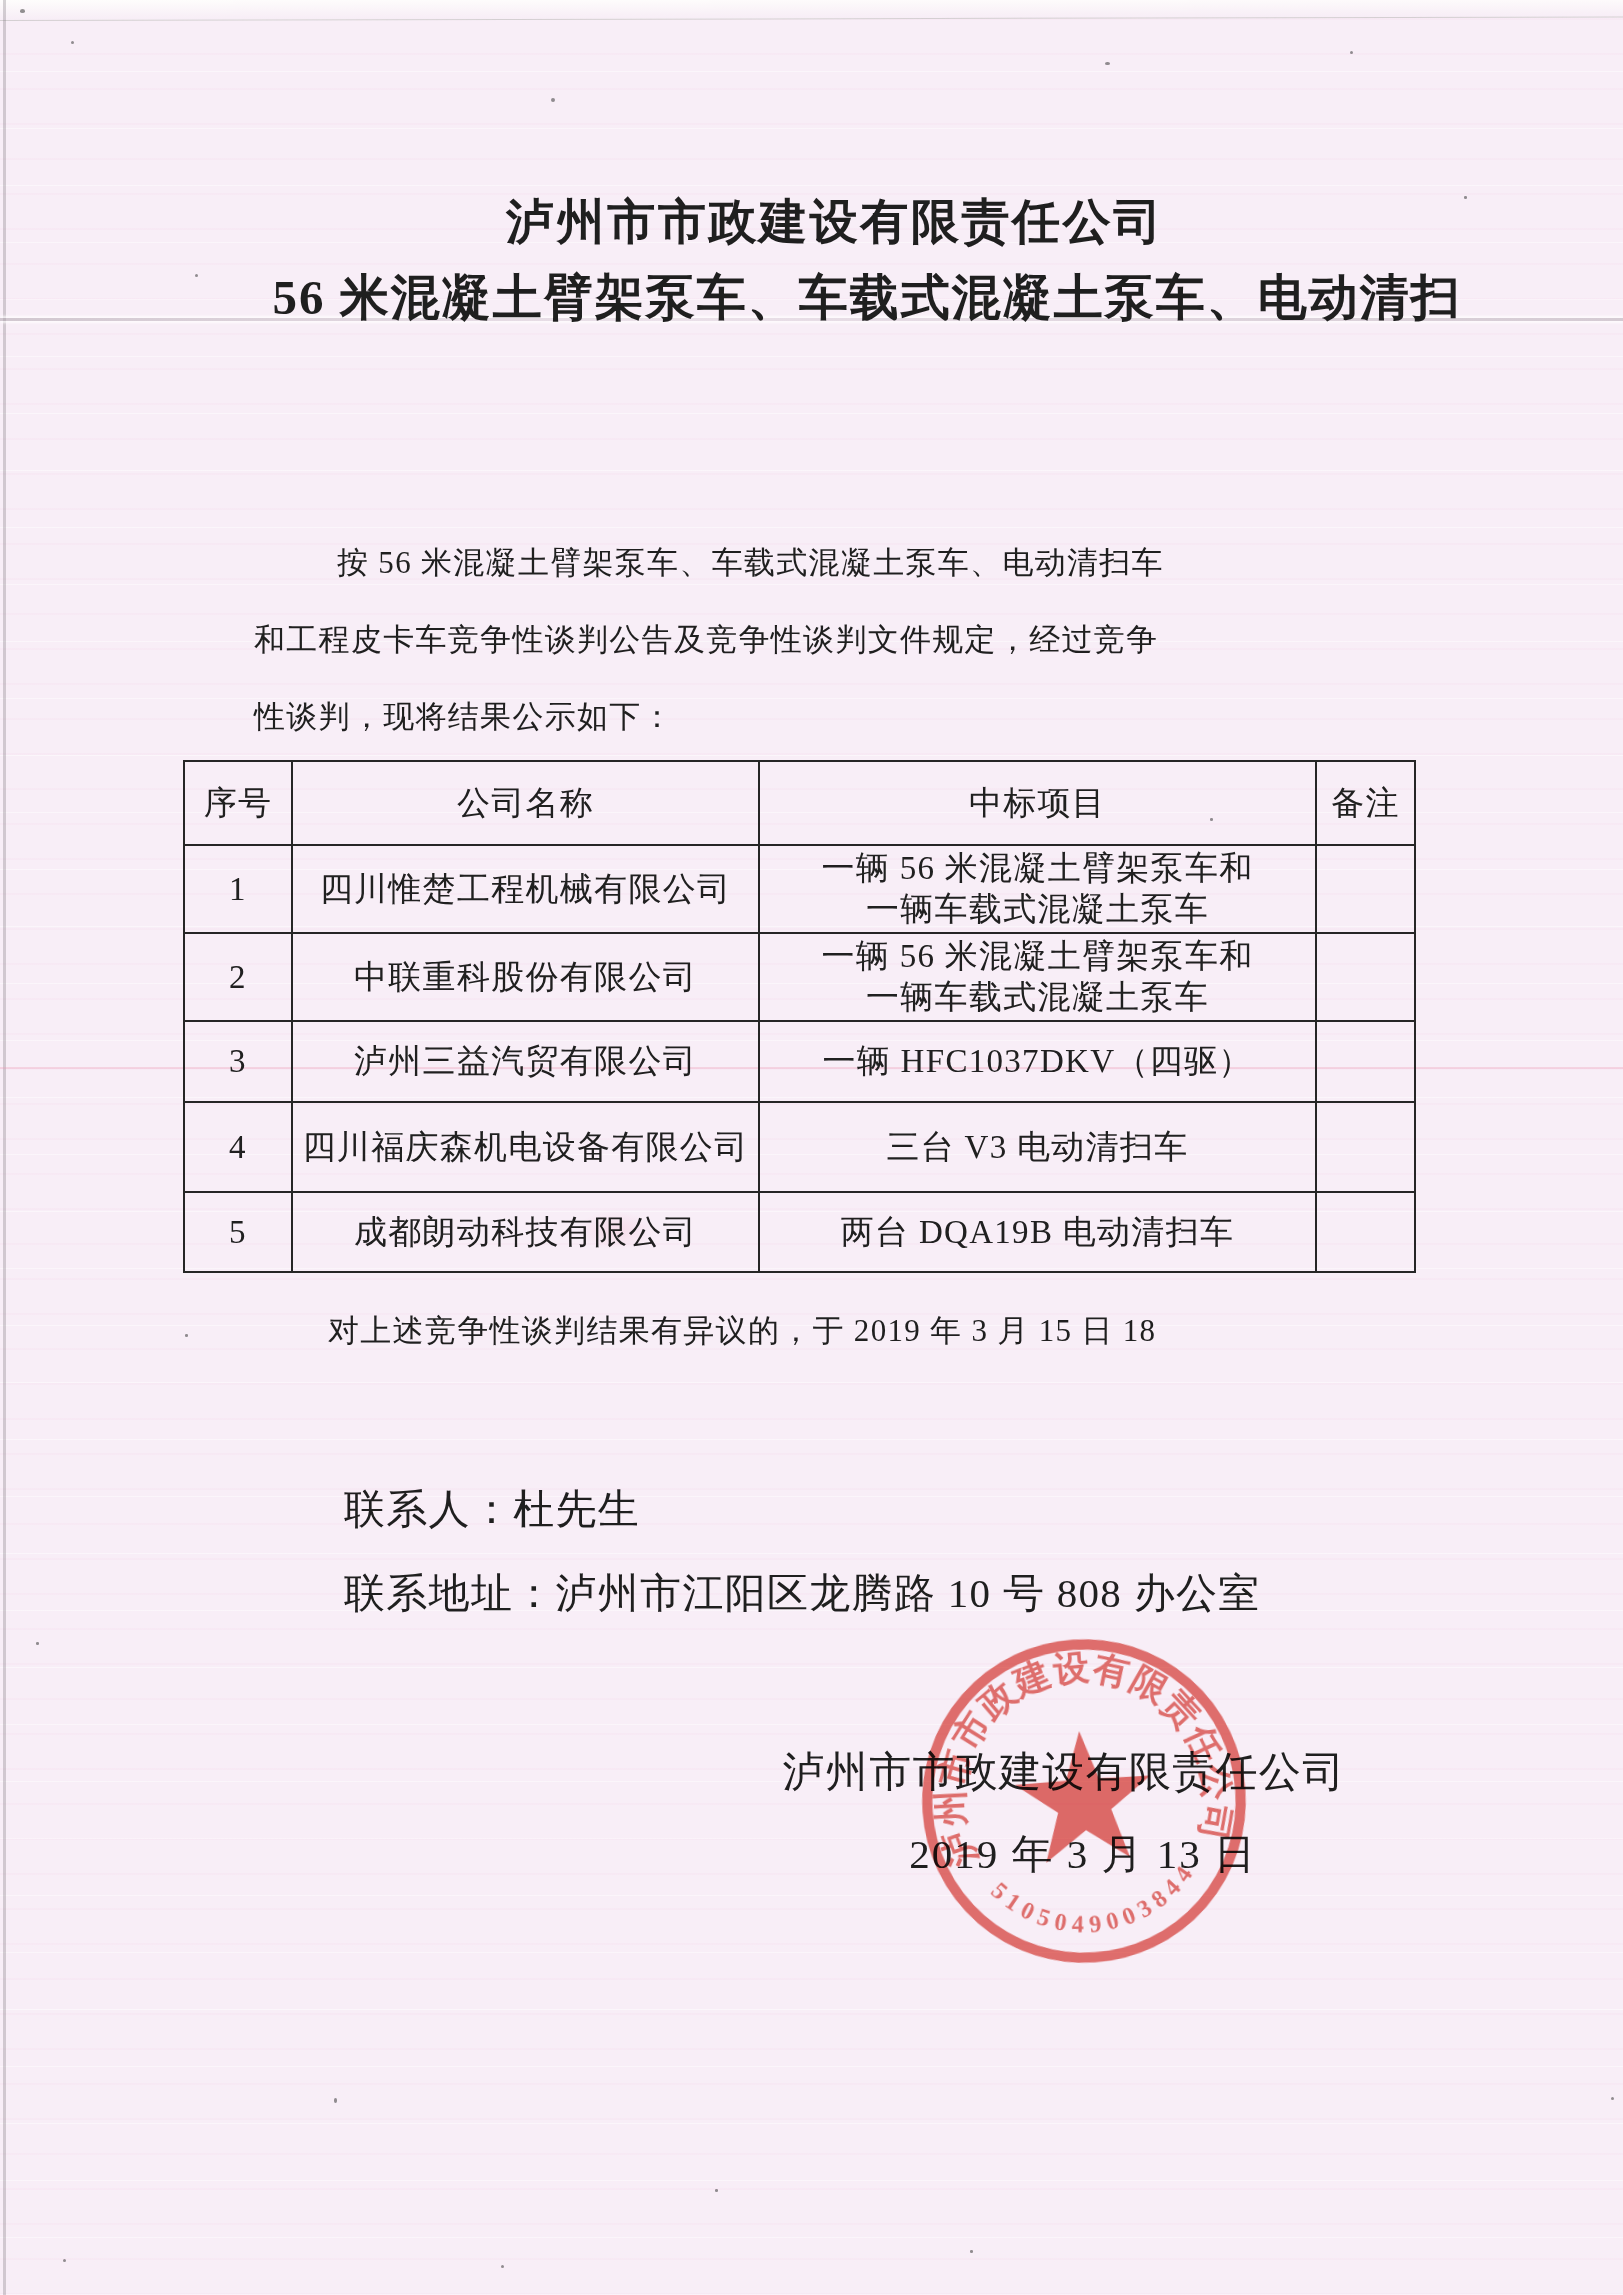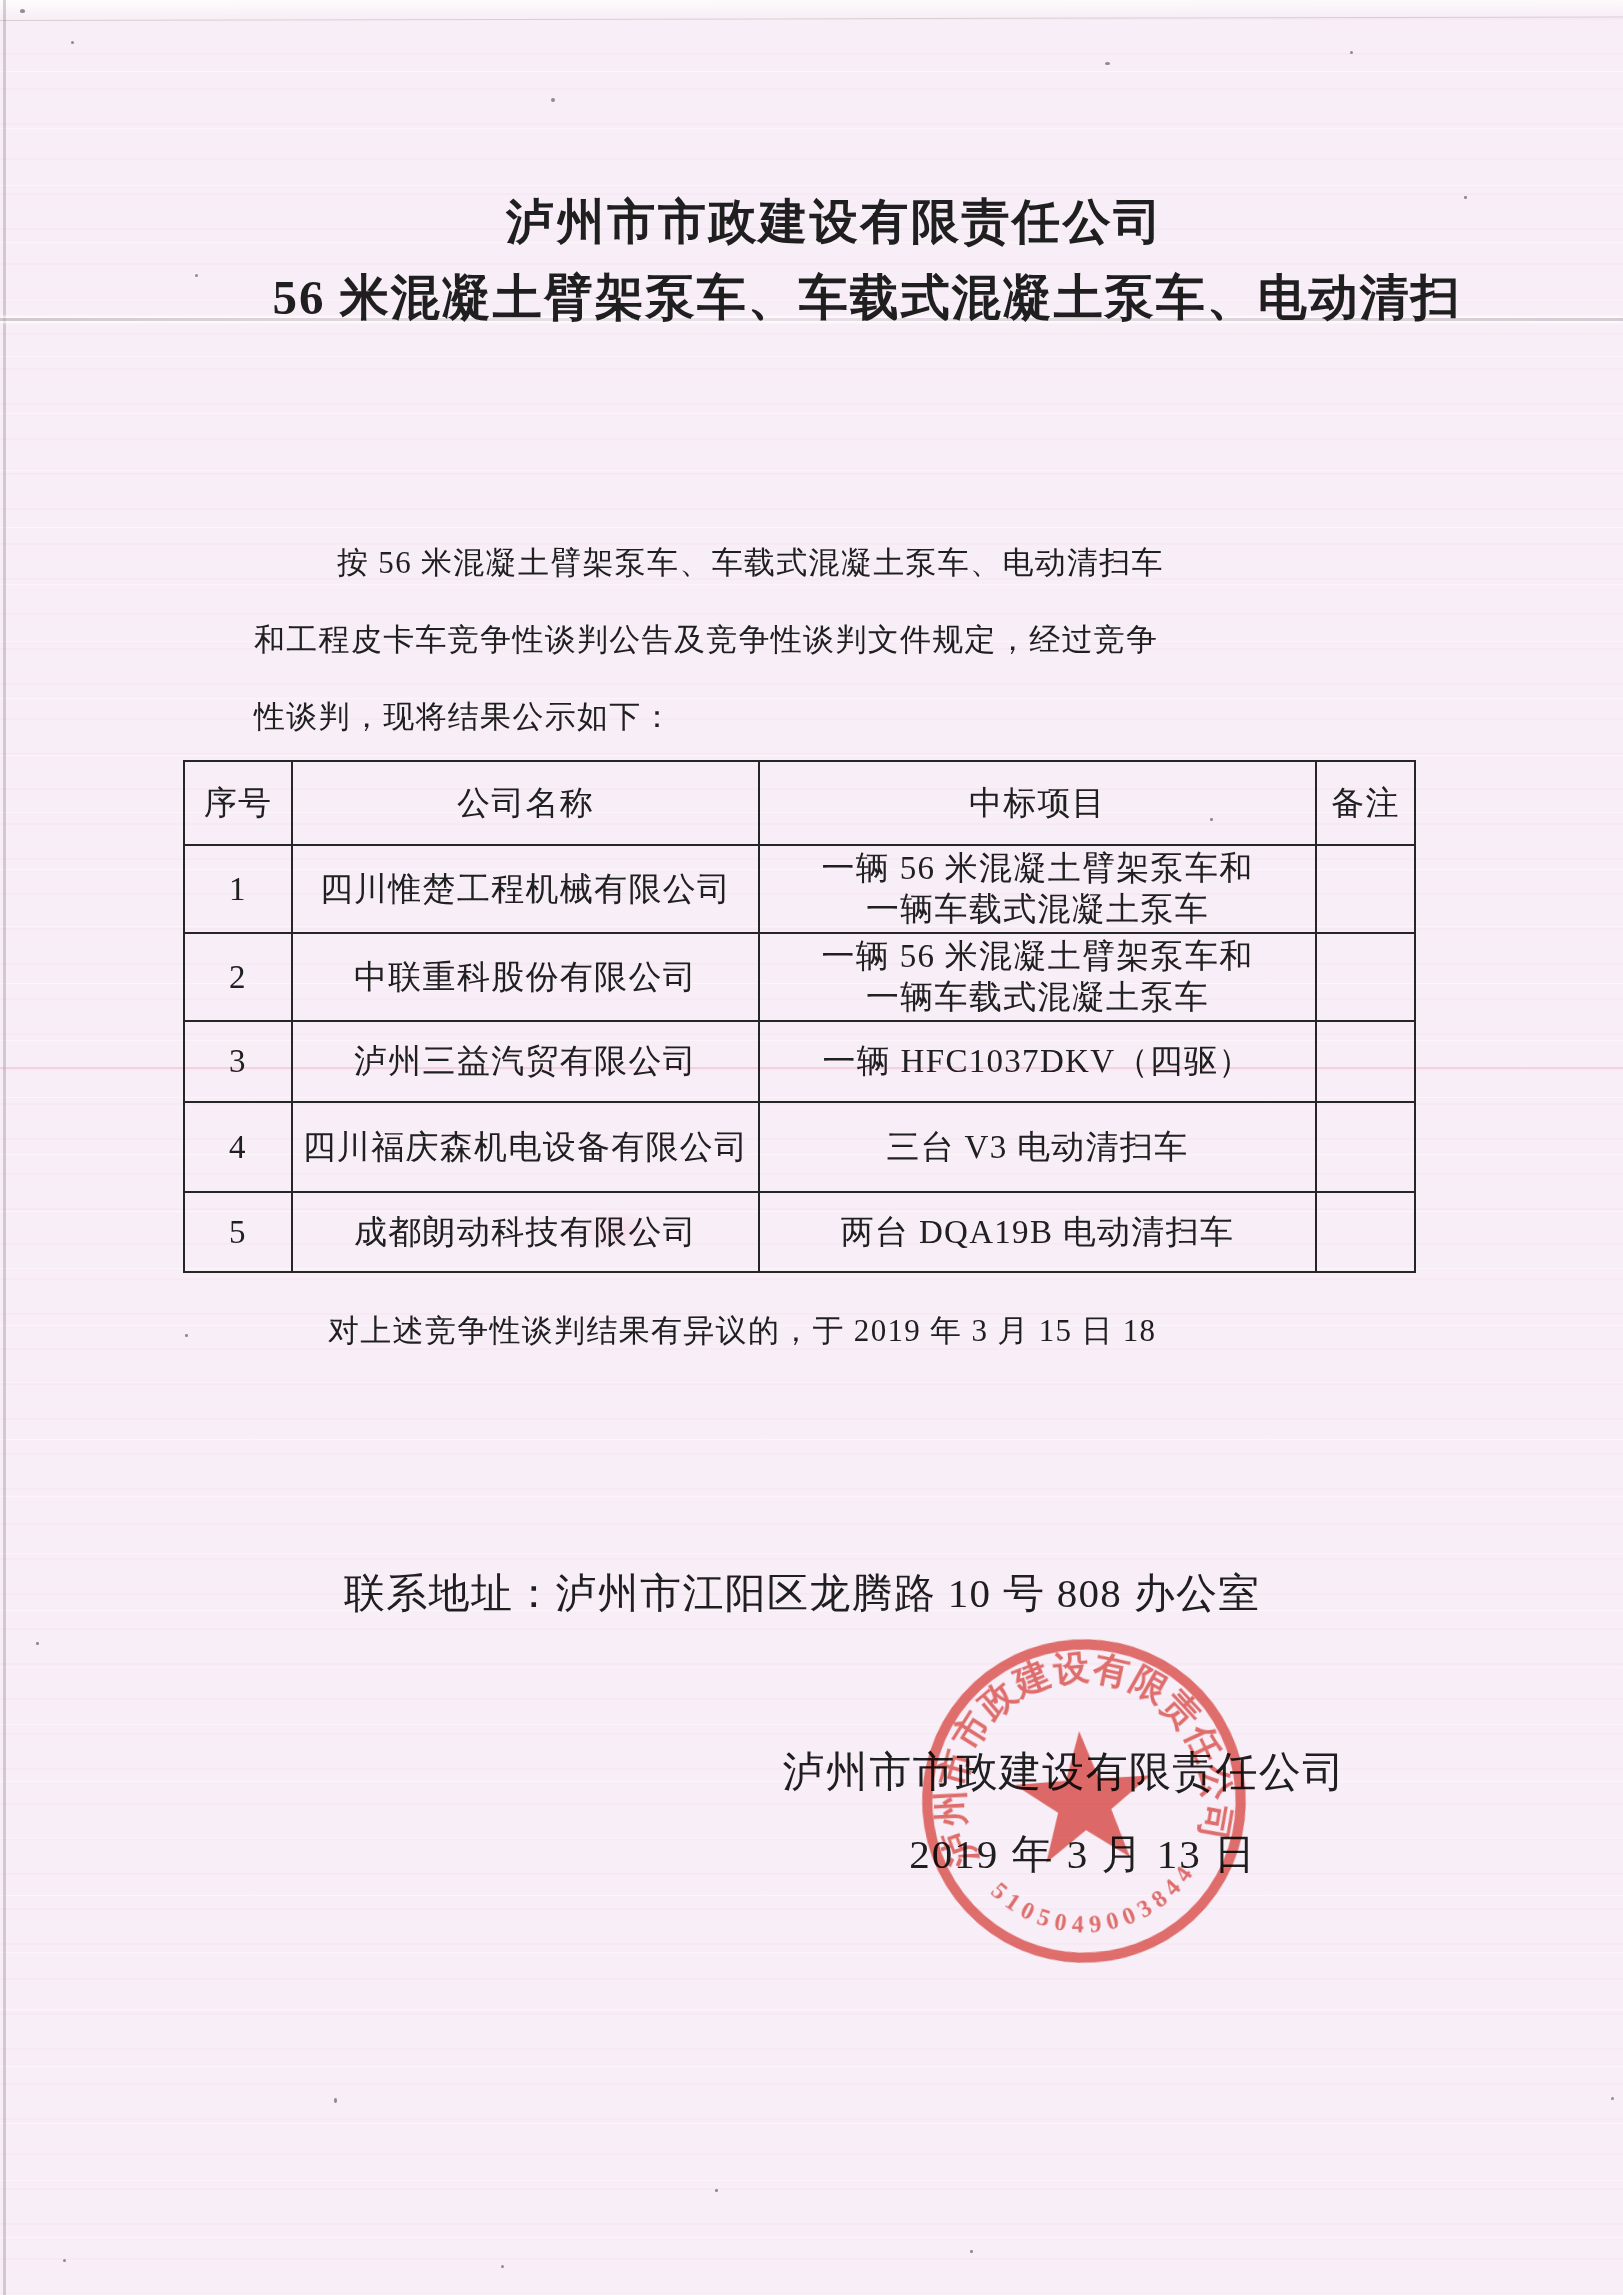--- a/index.html
+++ b/index.html
@@ -131,20 +131,21 @@
         <span>两台 DQA19B 电动清扫车</span>
         <span></span>
       </td>
       <td></td>
     </tr>
   </tbody>
     </table>
 
   <div class="line body-text" style="left:328px;top:1313px;text-align:center;">对上述竞争性谈判结果有异议的，于 2019 年 3 月 15 日 18</div>
 
+  <div class="contact-part" style="left:344px;top:1482px;">联系人：杜先生</div>
   <div class="contact-part" style="left:344px;top:1566px;">联系地址：泸州市江阳区龙腾路 10 号 808 办公室</div>
 
   <div class="line sig centered" style="left:1064px;top:1748px;">泸州市市政建设有限责任公司</div>
   <div class="line date centered" style="left:1045px;top:1831px;margin-left:38px;">2019 年 3 月 13 日</div>
 
   <svg id="stamp" viewBox="0 0 540 540">
     <defs>
       <path id="arcT" d="M 97.8 350.3 A 190 190 0 1 1 442.2 350.3" fill="none"></path>
       <path id="arcN" d="M 107.7 396.8 A 206 206 0 0 0 432.3 396.8" fill="none"></path>
     </defs>

